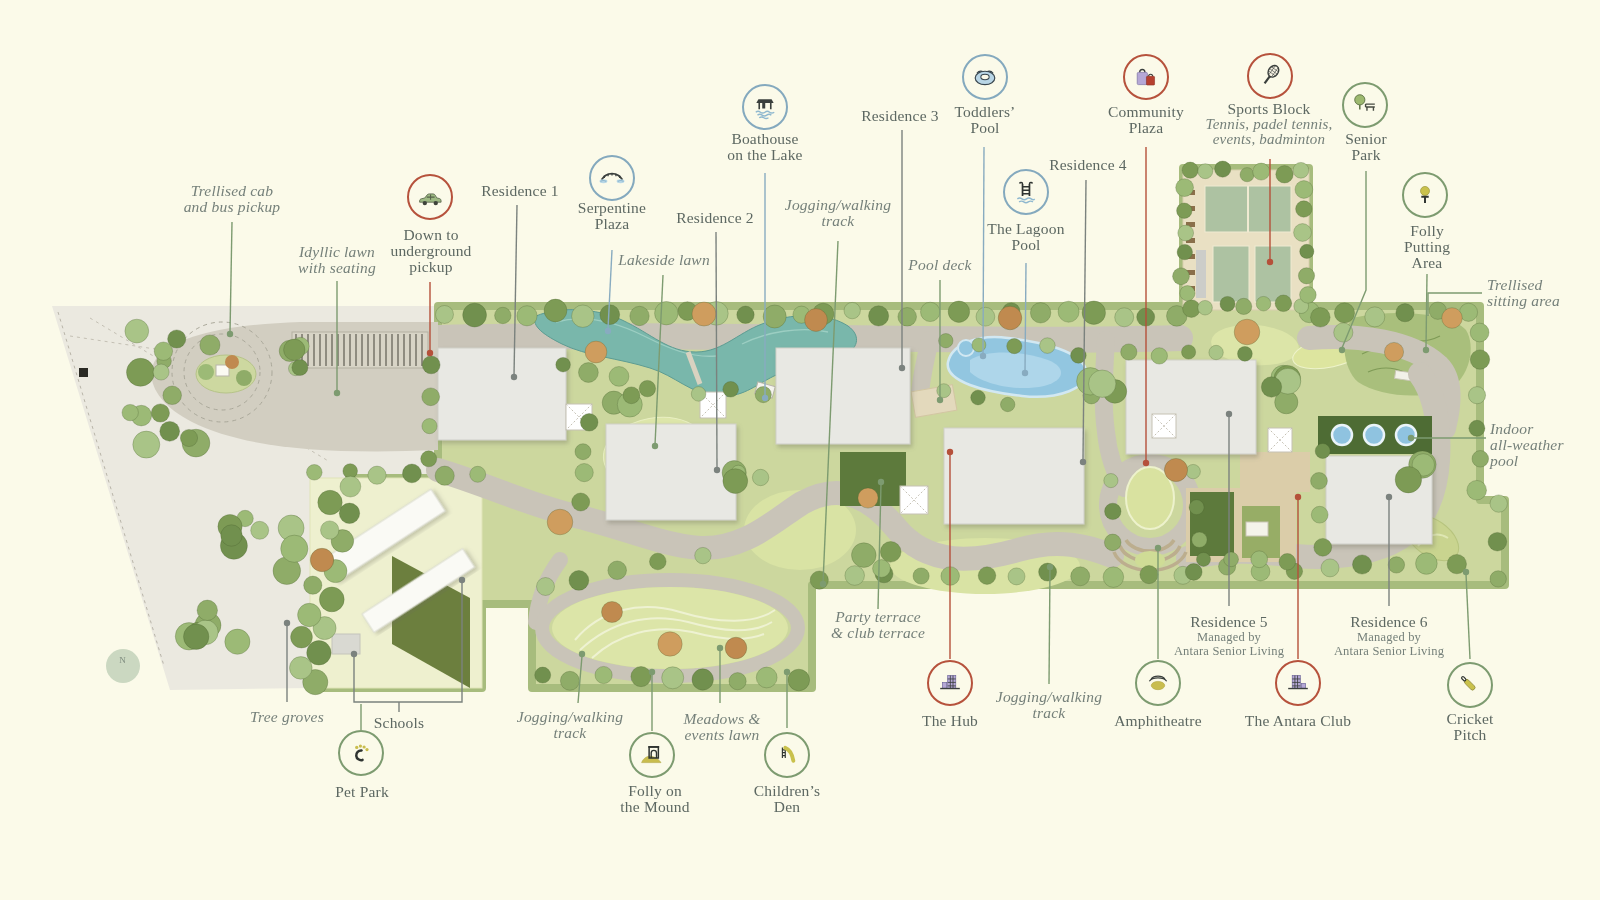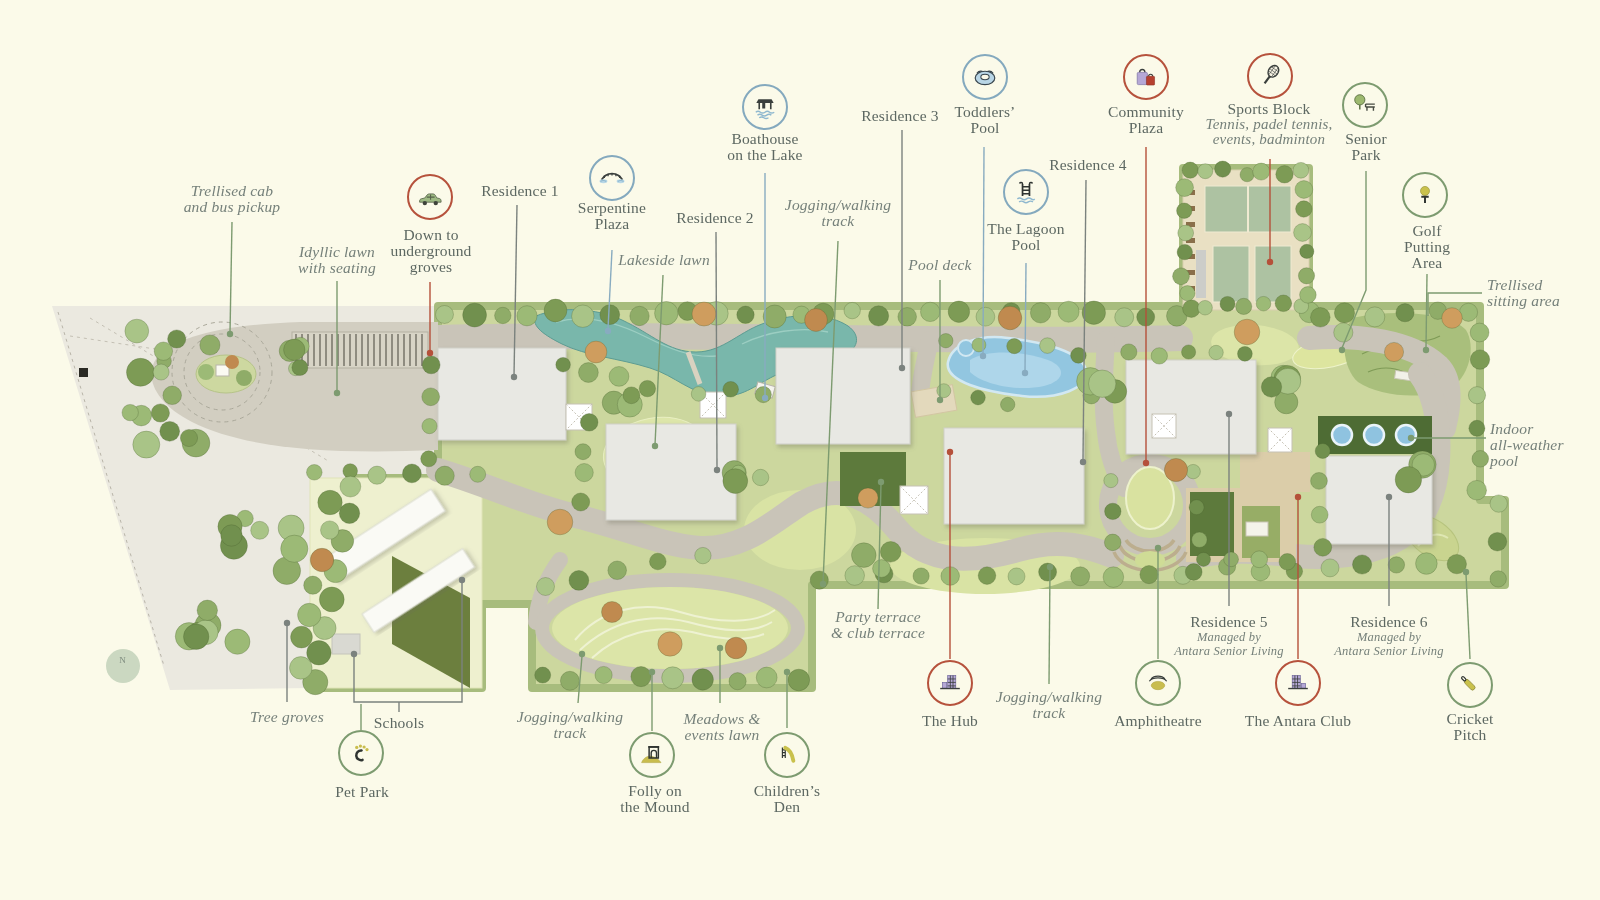--- a/index.html
+++ b/index.html
@@ -3,21 +3,21 @@
 <meta charset="utf-8">
 <style>
   html,body{margin:0;padding:0}
   body{width:1600px;height:900px;background:#fbfae9;font-family:"Liberation Serif",serif;overflow:hidden;position:relative}
   .stage{position:absolute;inset:0}
   #map-svg,#lines-svg{position:absolute;left:0;top:0;pointer-events:none}
   .lbl{position:absolute;color:#5d6862;font-size:15.5px;line-height:16px;text-align:center;transform:translateX(-50%);letter-spacing:.2px;white-space:nowrap}
   .lbl .ln{display:block}
   .it{font-style:italic;color:#75807a}
   .sub{display:block;font-style:italic;font-size:15px;line-height:15px;color:#75807a}
-  .subsm{display:block;font-style:italic;font-size:12.5px;line-height:14px;color:#75807a}
+  .subsm{display:block;font-size:12.5px;line-height:14px;color:#75807a}
   .la{transform:none;text-align:left}
   .amenity{position:absolute;width:46px;height:46px;border-radius:50%;box-sizing:border-box;display:flex;align-items:center;justify-content:center;transform:translate(-50%,-50%);background:transparent}
   .b-blue{border:2px solid #84a9be}
   .b-red{border:2px solid #b6523c}
   .b-green{border:2px solid #7d9b70}
   .amenity svg{display:block}
   .logo{position:absolute;left:84px;top:797px}
   .north{position:absolute;left:106px;top:649px;width:34px;height:34px;border-radius:50%;background:#c3d3bb;opacity:.85;display:flex;align-items:flex-start;justify-content:center}
   .north span{font-size:9px;color:#66766a;margin-top:6px;letter-spacing:1px}
   .lg{stroke:#7d9b70}.lr{stroke:#b5503a}.lb{stroke:#88abc0}.ly{stroke:#7b827e}
@@ -666,21 +666,21 @@
       <span class="ln">Trellised cab</span>
       <span class="ln">and bus pickup</span>
     </div>
 <div class="lbl it" style="left:337px;top:244px">
       <span class="ln">Idyllic lawn</span>
       <span class="ln">with seating</span>
     </div>
 <div class="lbl" style="left:431px;top:227px">
       <span class="ln">Down to</span>
       <span class="ln">underground</span>
-      <span class="ln">groves</span>
+      <span class="ln">pickup</span>
     </div>
 <div class="lbl" style="left:520px;top:183px"><span>Residence 1</span></div>
 <div class="lbl" style="left:612px;top:200px">
       <span class="ln">Serpentine</span>
       <span class="ln">Plaza</span>
     </div>
 <div class="lbl" style="left:765px;top:131px">
       <span class="ln">Boathouse</span>
       <span class="ln">on the Lake</span>
     </div>
@@ -708,21 +708,21 @@
 <div class="lbl" style="left:1269px;top:101px">
       <span class="ln">Sports Block</span>
       <span class="sub">Tennis, padel tennis,</span>
       <span class="sub">events, badminton</span>
     </div>
 <div class="lbl" style="left:1366px;top:131px">
       <span class="ln">Senior</span>
       <span class="ln">Park</span>
     </div>
 <div class="lbl" style="left:1427px;top:223px">
-      <span class="ln">Golf</span>
+      <span class="ln">Folly</span>
       <span class="ln">Putting</span>
       <span class="ln">Area</span>
     </div>
 <div class="lbl it la" style="left:1487px;top:277px">
       <span class="ln">Trellised</span>
       <span class="ln">sitting area</span>
     </div>
 <div class="lbl it la" style="left:1490px;top:421px">
       <span class="ln">Indoor</span>
       <span class="ln">all-weather</span>

